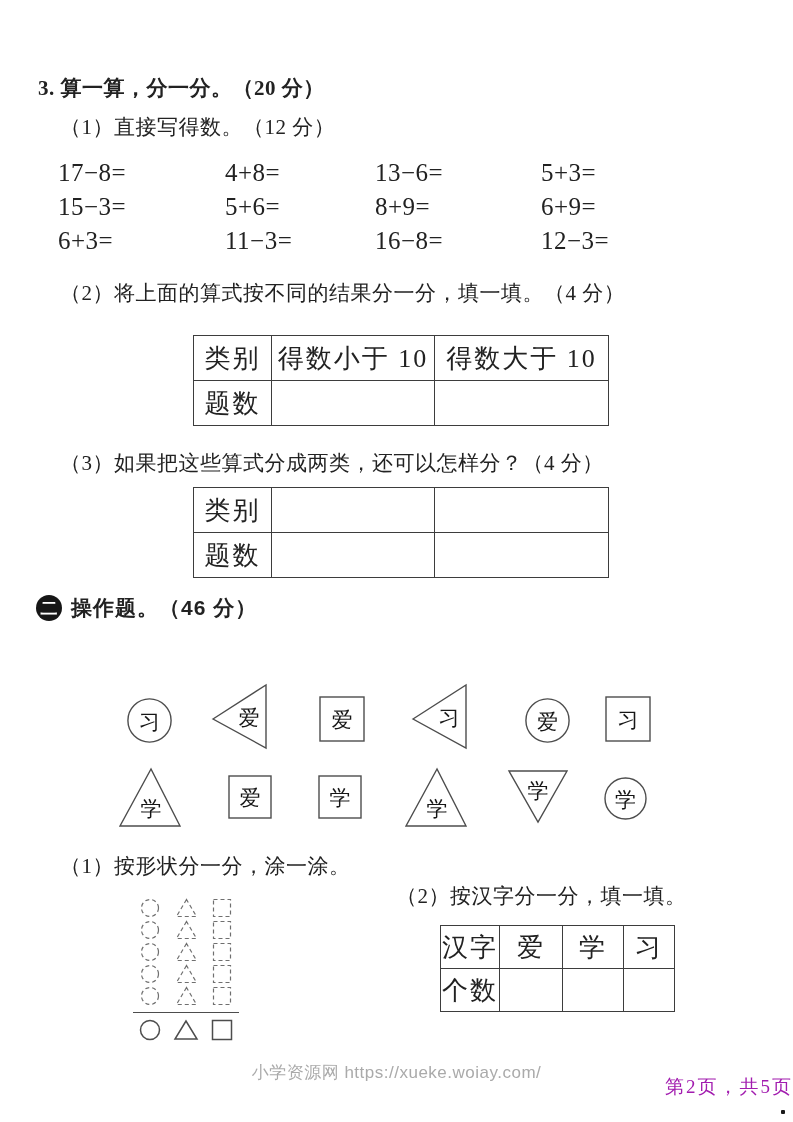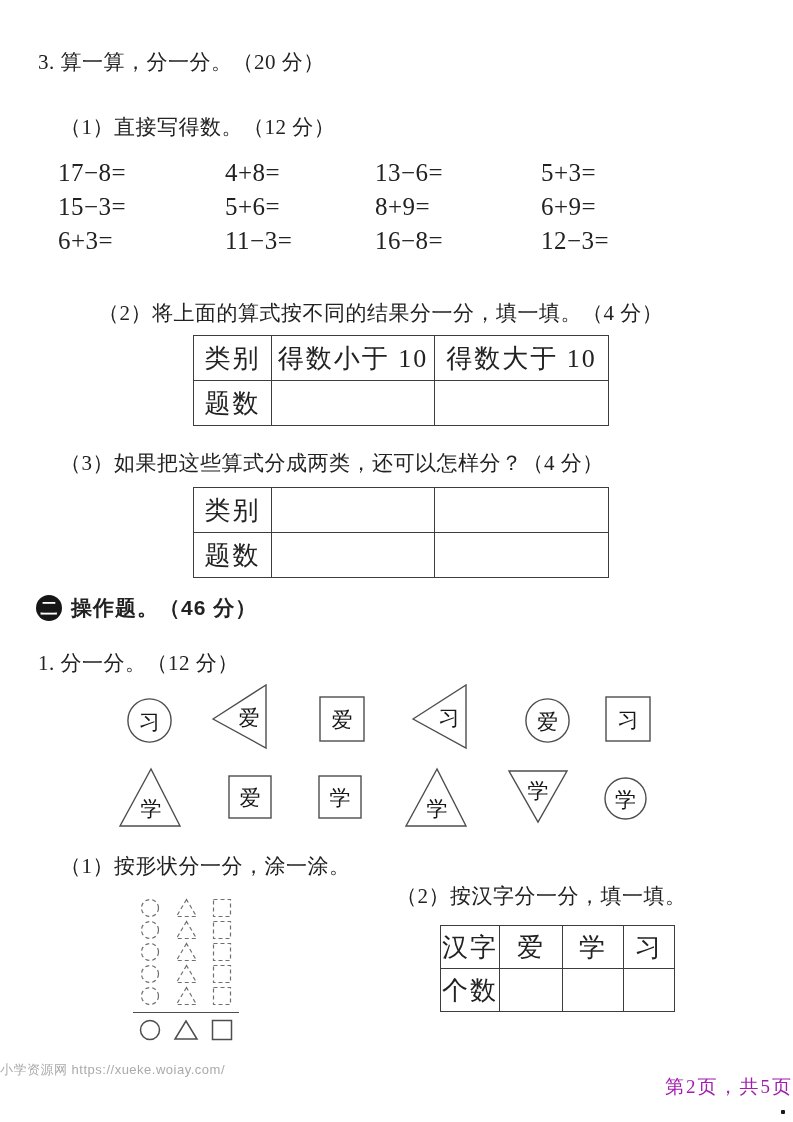--- a/index.html
+++ b/index.html
@@ -23,49 +23,49 @@
   svg.shape{display:block;}
   svg.shape .outline{fill:none;stroke:#4d4d4d;stroke-width:1.4;}
   svg.shape text{font-family:"Liberation Serif","DejaVu Serif",serif;font-size:21px;fill:#161616;
                  text-anchor:middle;dominant-baseline:central;}
   .tally{width:116px;}
   .tally-row{display:grid;grid-template-columns:36px 36px 36px;justify-items:center;
              align-items:center;height:22px;}
   .tally svg .dash{fill:none;stroke:#6f6f6f;stroke-width:1.2;stroke-dasharray:4 3;}
   .tally svg .solid{fill:none;stroke:#4d4d4d;stroke-width:1.5;}
   .tally-line{width:106px;border-top:1.7px solid #4d4d4d;margin:5px 0 6px 1px;}
-  .watermark{width:100%;text-align:left;font-family:"Liberation Sans",sans-serif;
-             font-size:13px;color:#aaaaaa;letter-spacing:0.5px;}
+  .watermark{width:100%;text-align:center;font-family:"Liberation Sans",sans-serif;
+             font-size:17px;color:#aaaaaa;letter-spacing:0.5px;}
   .pagenum{width:100%;text-align:right;font-size:19px;color:#a21caf;letter-spacing:2px;}
   .corner-dot{width:4px;height:4px;background:#1a1a1a;border-radius:1px;}
 </style>
 </head>
 <body>
 
 <div id="page">
 
-  <div class="abs label" style="left:38px;top:48px;">3. 算一算，分一分。（20 分）</div>
+  <div class="abs label" style="left:38px;top:74px;font-weight:bold;">3. 算一算，分一分。（20 分）</div>
   <div class="abs label" style="left:60px;top:113px;">（1）直接写得数。（12 分）</div>
 
   <div class="abs problems" style="left:58px;top:159px;width:660px;">
     <span>17−8=</span>
     <span>4+8=</span>
     <span>13−6=</span>
     <span>5+3=</span>
     <span>15−3=</span>
     <span>5+6=</span>
     <span>8+9=</span>
     <span>6+9=</span>
     <span>6+3=</span>
     <span>11−3=</span>
     <span>16−8=</span>
     <span>12−3=</span>
   </div>
 
-  <div class="abs label" style="left:60px;top:299px;margin-left:38px;">（2）将上面的算式按不同的结果分一分，填一填。（4 分）</div>
+  <div class="abs label" style="left:60px;top:279px;">（2）将上面的算式按不同的结果分一分，填一填。（4 分）</div>
 
   <table class="abs tbl-a" style="left:193px;top:335px;">
     <tbody>
         <tr>
       <td class="c1">类别</td>
       <td class="c2">得数小于 10</td>
       <td class="c3">得数大于 10</td>
     </tr>
     <tr>
       <td class="c1">题数</td>
@@ -90,21 +90,20 @@
       <td class="c3"></td>
     </tr>
   </tbody>
     </table>
 
   <div class="abs sec-hdr" style="left:36px;top:594px;">
     <span class="badge">二</span>
     <span class="sec-title">操作题。（46 分）</span>
   </div>
 
-  <div class="abs label" style="left:38px;top:649px;">1. 分一分。（12 分）</div>
 
   <div class="abs" style="left:126px;top:697px;">
     <svg class="shape" width="47" height="47">
         <circle class="outline" cx="23.5" cy="23.5" r="21.6"></circle>
     <text x="23.5" y="24.5">习</text>
       </svg>
   </div>
   <div class="abs" style="left:211px;top:682px;">
     <svg class="shape" width="57" height="69">
         <polygon class="outline" points="2,37 55,3 55,66"></polygon>

